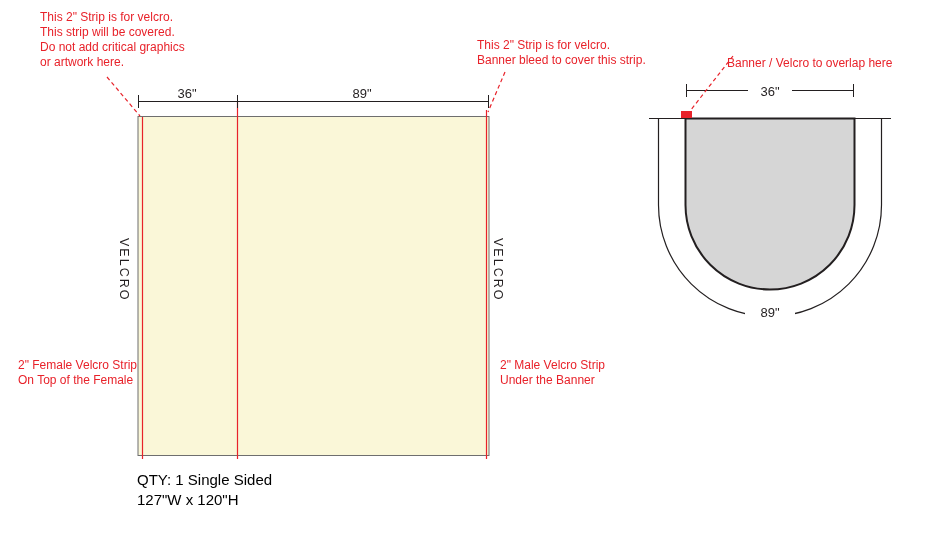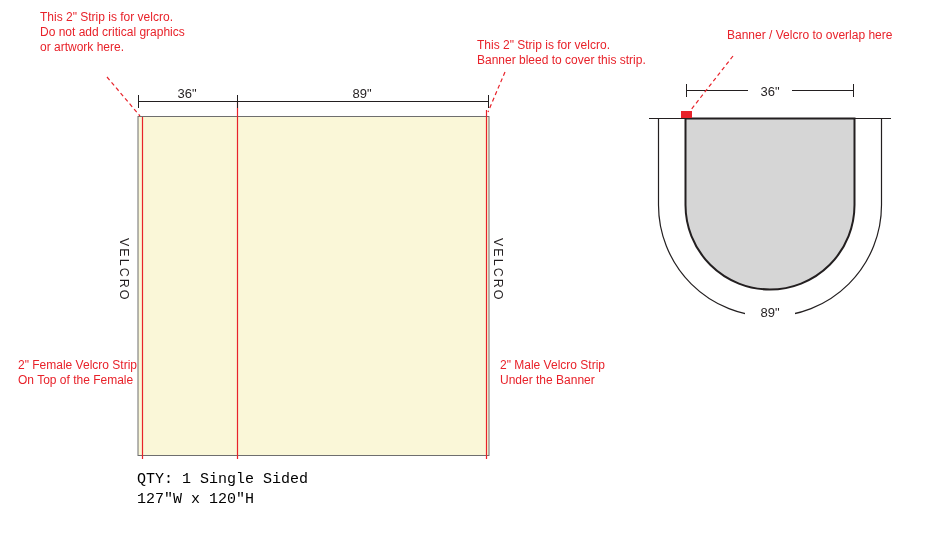--- a/index.html
+++ b/index.html
@@ -56,20 +56,21 @@
       <rect x="748" y="82" width="44" height="16" fill="#ffffff"></rect>
       <rect x="745" y="302" width="50" height="19" fill="#ffffff"></rect>
 
       <path d="M733,56 L690,111" stroke="#e8222a" stroke-width="1.2" stroke-dasharray="4 3" fill="none"></path>
       <rect x="681" y="111" width="11" height="7" fill="#e8222a"></rect>
     </g>
   </svg>
 
   <div class="txt note red" style="left:40px; top:10px;">
     <div>This 2" Strip is for velcro.</div>
+    <div>This strip will be covered.</div>
     <div>Do not add critical graphics</div>
     <div>or artwork here.</div>
   </div>
 
   <div class="txt note red" style="left:477px; top:38px;">
     <div>This 2" Strip is for velcro.</div>
     <div>Banner bleed to cover this strip.</div>
   </div>
 
   <div class="txt dim" style="left:162px; top:86px; width:50px;">36"</div>
@@ -83,24 +84,24 @@
   <div class="txt note red" style="left:18px; top:358px;">
     <div>2" Female Velcro Strip</div>
     <div>On Top of the Female</div>
   </div>
 
   <div class="txt note red" style="left:500px; top:358px;">
     <div>2" Male Velcro Strip</div>
     <div>Under the Banner</div>
   </div>
 
-  <div class="txt footer" style="left:137px; top:470px;font-family:Liberation Mono, monospace;">
+  <div class="txt footer" style="left:137px; top:470px;">
     <div>QTY: 1 Single Sided</div>
     <div>127"W x 120"H</div>
   </div>
 
-  <div class="txt note red" style="left:727px; top:28px;text-align:center;">Banner / Velcro to overlap here</div>
+  <div class="txt note red" style="left:727px; top:56px;text-align:center;">Banner / Velcro to overlap here</div>
 
   <div class="txt dim" style="left:748px; top:84px; width:44px;">36"</div>
 
   <div class="txt dim" style="left:745px; top:305px; width:50px;">89"</div>
 
 </div>
 
 </body></html>

